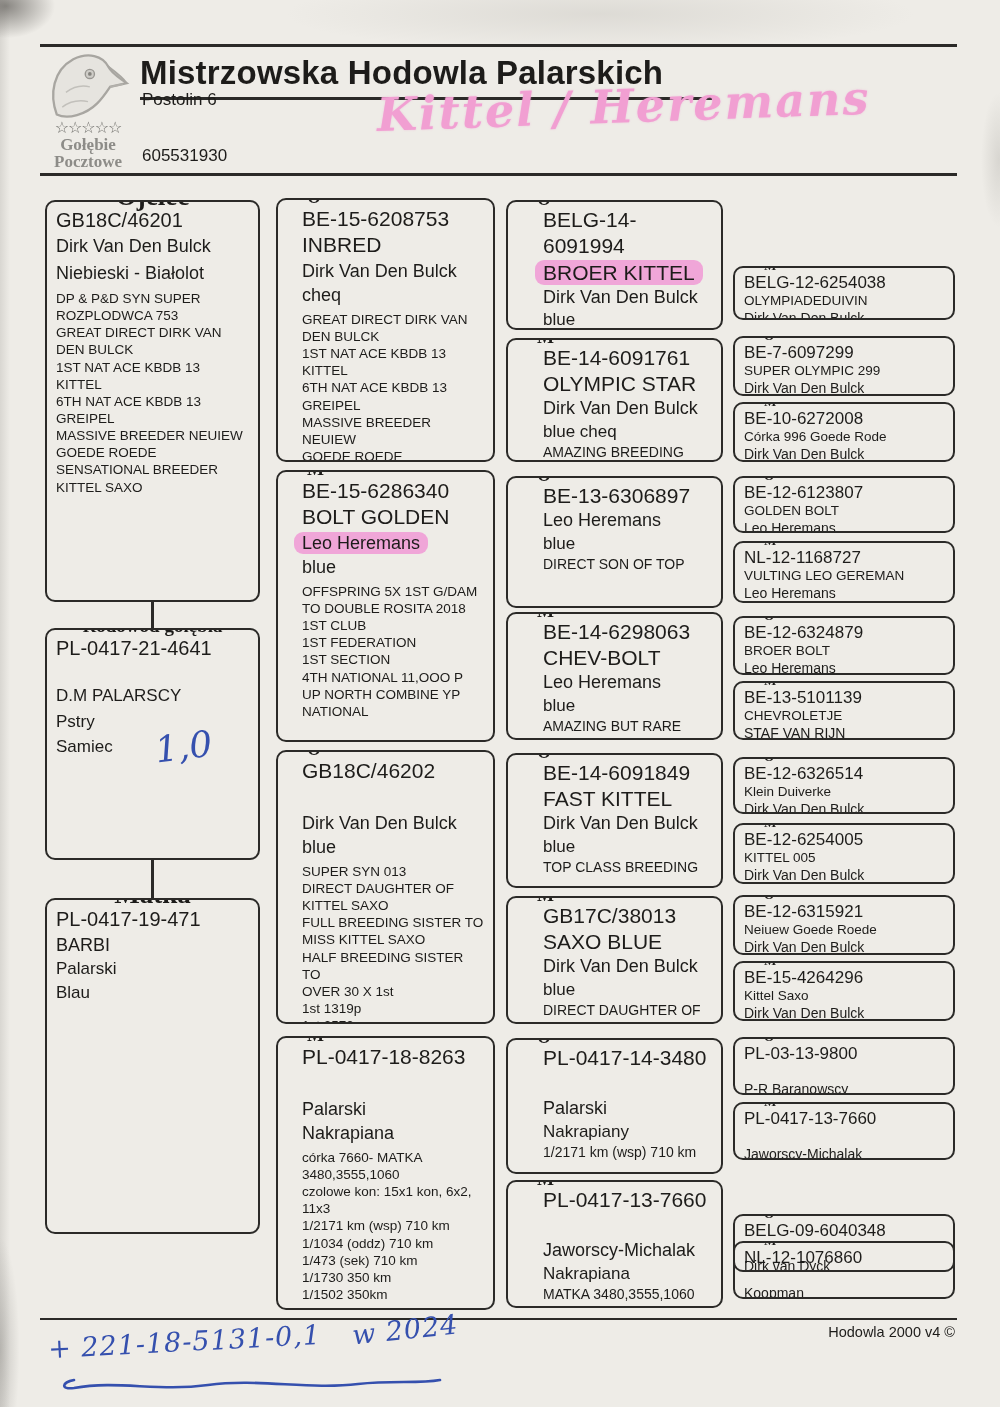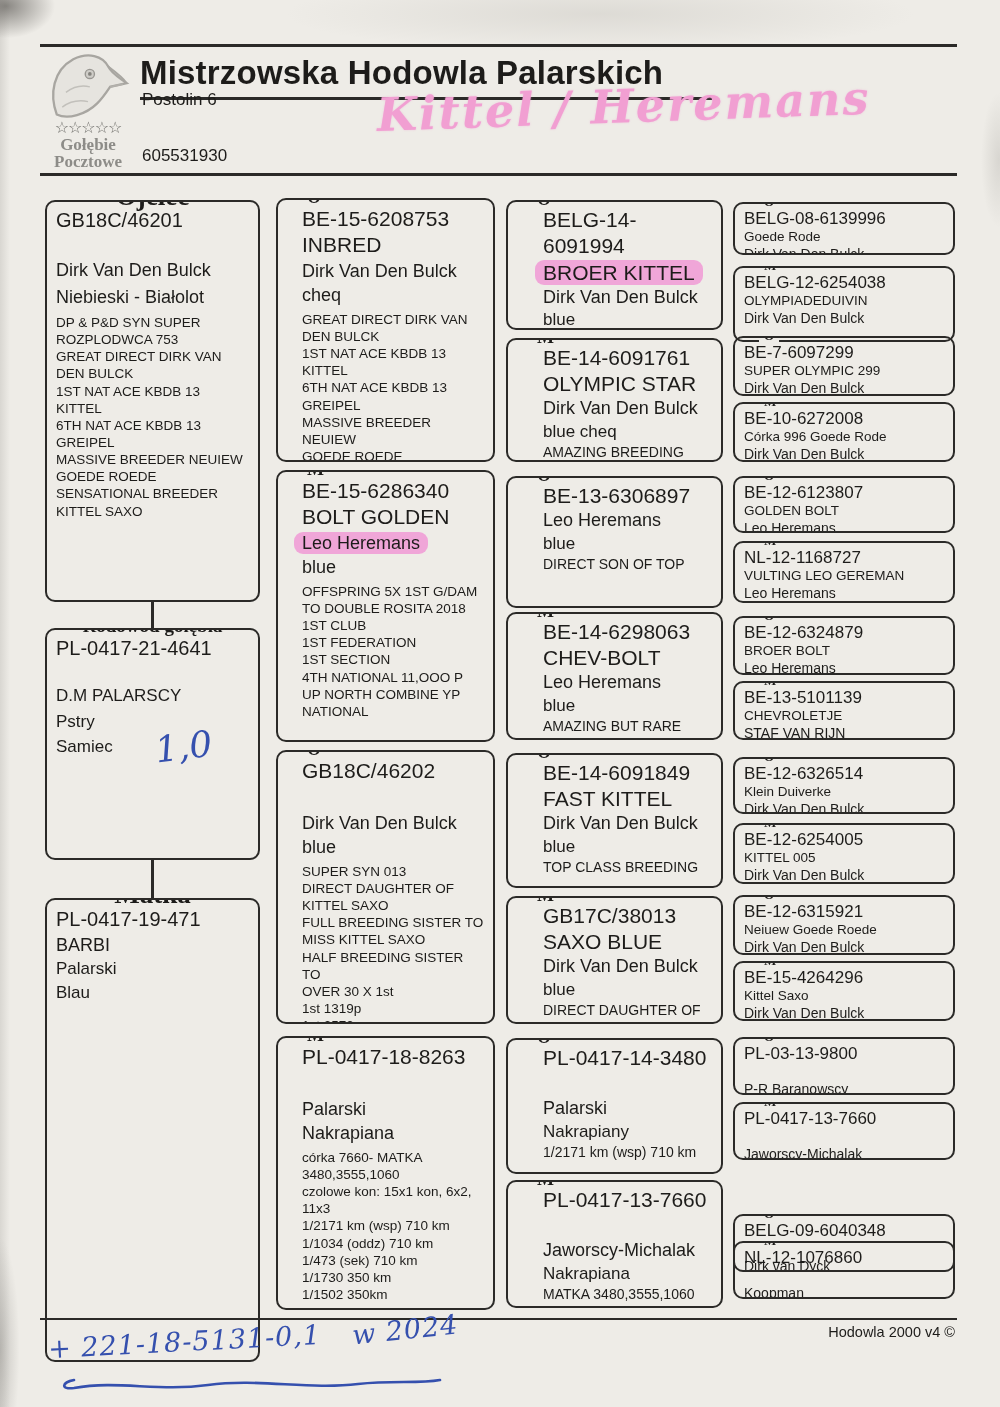--- a/index.html
+++ b/index.html
@@ -61,21 +61,21 @@
   .notes{font-size:13.5px;line-height:1.27;white-space:pre-line;margin-top:3px;}
   .c3 .ring{line-height:1.25;}
   .c3 .bname{min-height:26px;line-height:1.2;}
   .c3 .fancier{line-height:1.3;}
   .c3 .bcolor{font-size:17px;line-height:1.3;}
   .c3 .notes{font-size:14px;margin-top:1px;}
   .c4 .ring{font-size:17px;line-height:1.2;}
   .c4 .bname{font-size:13.5px;line-height:1.25;min-height:17px;}
   .c4 .fancier{font-size:14px;line-height:1.25;}
   .c1 .ring{font-size:20px;}
-  .father .ring{margin-bottom:24px;}
+  .father .ring{}
   .father .fancier,.father .bcolor{line-height:1.5;}
   .subject .ring{margin-bottom:22px;}
   .subject .fancier,.subject .bcolor{font-size:17px;line-height:1.5;}
   .mother .ring{line-height:1.4;}
   .mother .bname{font-size:18px;min-height:24px;line-height:1.35;}
   .mother .fancier,.mother .bcolor{font-size:17px;line-height:1.4;}
 
   .hl{background:var(--hl-pink,#f0a6d8);border-radius:9px;padding:1px 8px;margin:-1px -8px;
       box-decoration-break:clone;}
   .blue{color:var(--pen-blue,#3550ae);}
@@ -137,21 +137,21 @@
   <div class="pbox c1 subject" style="top:628px;height:232px">
     <span class="seclab">Rodowód gołębia</span>
     <div class="ring">PL-0417-21-4641</div>
     <div class="fancier">D.M PALARSCY</div>
     <div class="bcolor">Pstry</div>
     <div class="fancier">Samiec</div>
     <div class="hand hand-10 blue">1,0</div>
   </div>
   <div class="vconn" style="left:151px;top:860px;height:38px"></div>
 
-  <div class="pbox c1 mother" style="top:898px;height:464px">
+  <div class="pbox c1 mother" style="top:898px;height:336px">
     <span class="seclab">Matka</span>
     <div class="ring">PL-0417-19-471</div>
     <div class="bname">BARBI</div>
     <div class="fancier">Palarski</div>
     <div class="bcolor">Blau</div>
   </div>
 
   <div class="pbox c2" style="top:198px;height:264px">
     <span class="sexlab">O</span>
     <div class="ring">BE-15-6208753</div>
@@ -273,27 +273,21 @@
   </div>
   <div class="pbox c3" style="top:1180px;height:128px">
     <span class="sexlab">M</span>
     <div class="ring">PL-0417-13-7660</div>
     <div class="bname"></div>
     <div class="fancier">Jaworscy-Michalak</div>
     <div class="bcolor">Nakrapiana</div>
     <div class="notes">MATKA 3480,3555,1060</div>
   </div>
 
-  <div class="pbox c4" style="top:202px;height:53px">
-    <span class="sexlab">O</span>
-    <div class="ring">BELG-08-6139996</div>
-    <div class="bname">Goede Rode</div>
-    <div class="fancier">Dirk Van Den Bulck</div>
-  </div>
-  <div class="pbox c4" style="top:266px;height:76px">
+  <div class="pbox c4" style="top:266px;height:54px">
     <span class="sexlab">M</span>
     <div class="ring">BELG-12-6254038</div>
     <div class="bname">OLYMPIADEDUIVIN</div>
     <div class="fancier">Dirk Van Den Bulck</div>
   </div>
   <div class="pbox c4" style="top:336px;height:60px">
     <span class="sexlab">O</span>
     <div class="ring">BE-7-6097299</div>
     <div class="bname">SUPER OLYMPIC 299</div>
     <div class="fancier">Dirk Van Den Bulck</div>

